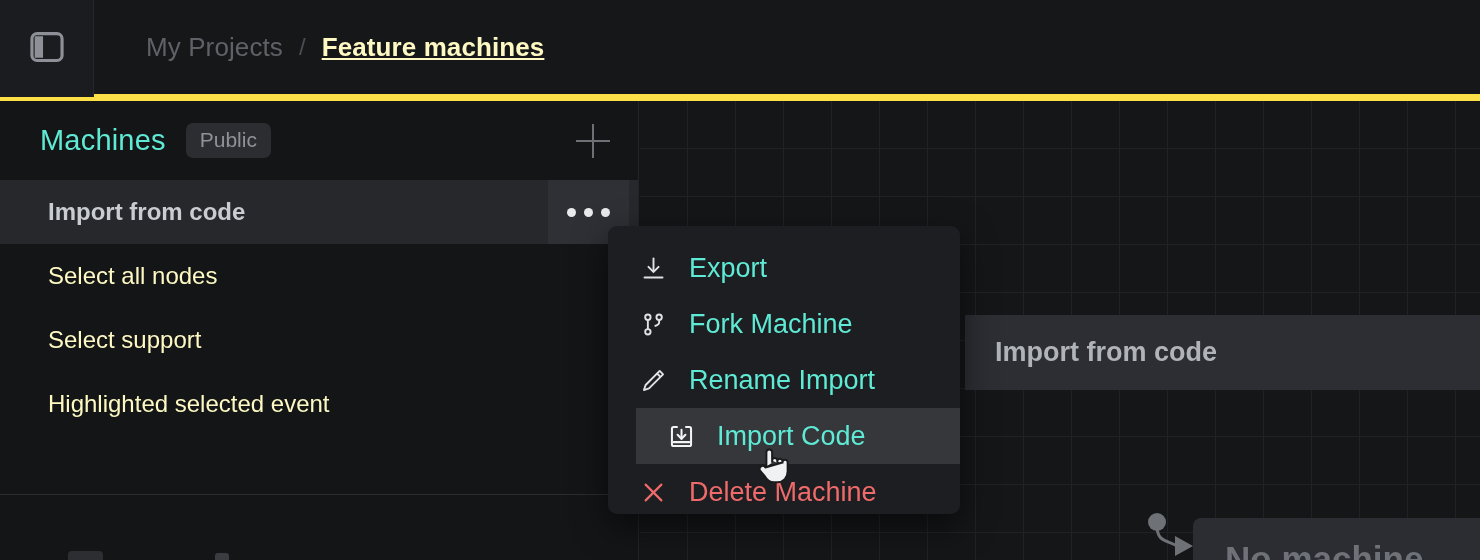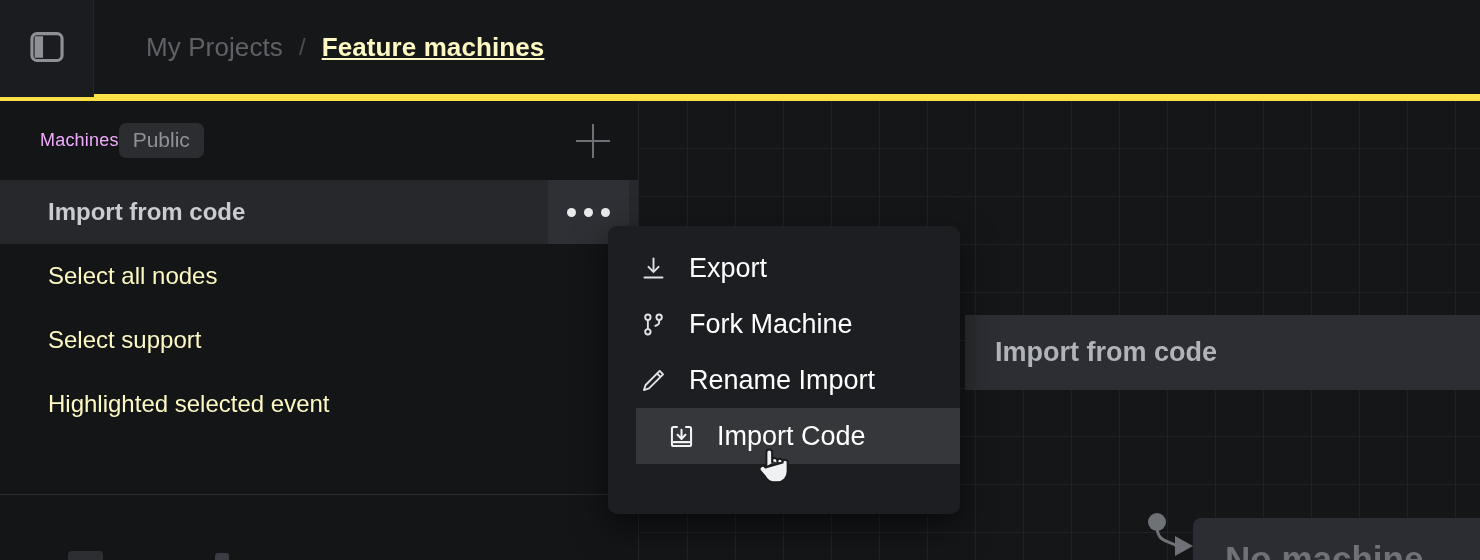--- a/index.html
+++ b/index.html
@@ -38,22 +38,23 @@
   
   .sidebar {
     position:absolute; left:0; top:101px; width:639px; height:459px;
     background:#141517;
     border-right:1px solid #232427;
   }
   .sb-header {
     height:79px; display:flex; align-items:center;
     padding:0 28px 0 40px;
   }
-  .sb-title { font-size:18px; color:#f0abfc; letter-spacing:.2px; }
+  .sb-title { font-size:29px; color:#5eead4; letter-spacing:.2px; }
   .sb-badge {
+    margin-left:20px;
     background:#2b2d31; color:#8e9197;
     font-size:21px; padding:6px 14px 8px; border-radius:7px;
     line-height:1;
   }
   .sb-plus { margin-left:auto; width:34px; height:34px; position:relative; }
   .sb-plus:before, .sb-plus:after {
     content:""; position:absolute; background:#6d7075;
   }
   .sb-plus:before { left:0; top:16px; width:34px; height:2px; }
   .sb-plus:after  { top:0; left:16px; height:34px; width:2px; }
@@ -129,21 +130,21 @@
     position:absolute; left:608px; top:226px; width:352px; height:288px;
     background:#1d1e21;
     border-radius:9px;
     box-shadow:0 12px 34px rgba(0,0,0,.55);
     overflow:hidden;
     padding:14px 0 10px;
   }
   .menu-item {
     height:56px; display:flex; align-items:center;
     padding-left:32px; gap:22px;
-    font-size:27px; color:#ffffff;
+    font-size:27px; color:#5eead4;
   }
   .menu-item.active { background:#35373b;margin-left:28px; }
   .menu-item.danger { color:#ef6b6b; }
   .menu-icon {
     width:27px; height:27px; flex:0 0 27px;
     display:flex; align-items:center; justify-content:center;
   }
   .menu-icon svg { display:block; }
 
   
@@ -259,20 +260,29 @@
           <path d="M3.5 8V5a1.5 1.5 0 0 1 1.5-1.5h3"></path>
           <path d="M20.5 8V5A1.5 1.5 0 0 0 19 3.5h-3"></path>
           <path d="M12 6v8"></path>
             <path d="M8.5 10.5 12 14l3.5-3.5"></path>
           <path d="M5 17h14"></path>
         </svg>
       </span>
       <span>Import Code</span>
     </div>
 
+    <div class="menu-item danger">
+      <span class="menu-icon">
+        <svg width="27" height="27" viewBox="0 0 24 24" fill="none" stroke="#ef6b6b" stroke-width="1.9" stroke-linecap="round">
+          <path d="M5 5l14 14"></path>
+            <path d="M19 5 5 19"></path>
+        </svg>
+      </span>
+      <span>Delete Machine</span>
+    </div>
 
   </div>
 
   <svg class="cursor" viewBox="0 0 32 32">
     <path d="M10 17V7.2a2 2 0 0 1 4 0v7.3m0-1.5a1.8 1.8 0 0 1 3.6 0v1.5m0-1a1.8 1.8 0 0 1 3.6 0v1.5m0-.8a1.8 1.8 0 0 1 3.6 0v6.2c0 4.3-2.8 7.6-7.3 7.6h-2.2c-3.6 0-5-1.8-6.4-4.2L5.6 20c-.7-1.2-.3-2.5.8-3.1 1-.6 2.2-.3 2.9.8z" fill="#f0f1f3" stroke="#1b1c1e" stroke-width="1.4" stroke-linejoin="round"></path>
   </svg>
 
 </div>
 
 </body></html>

